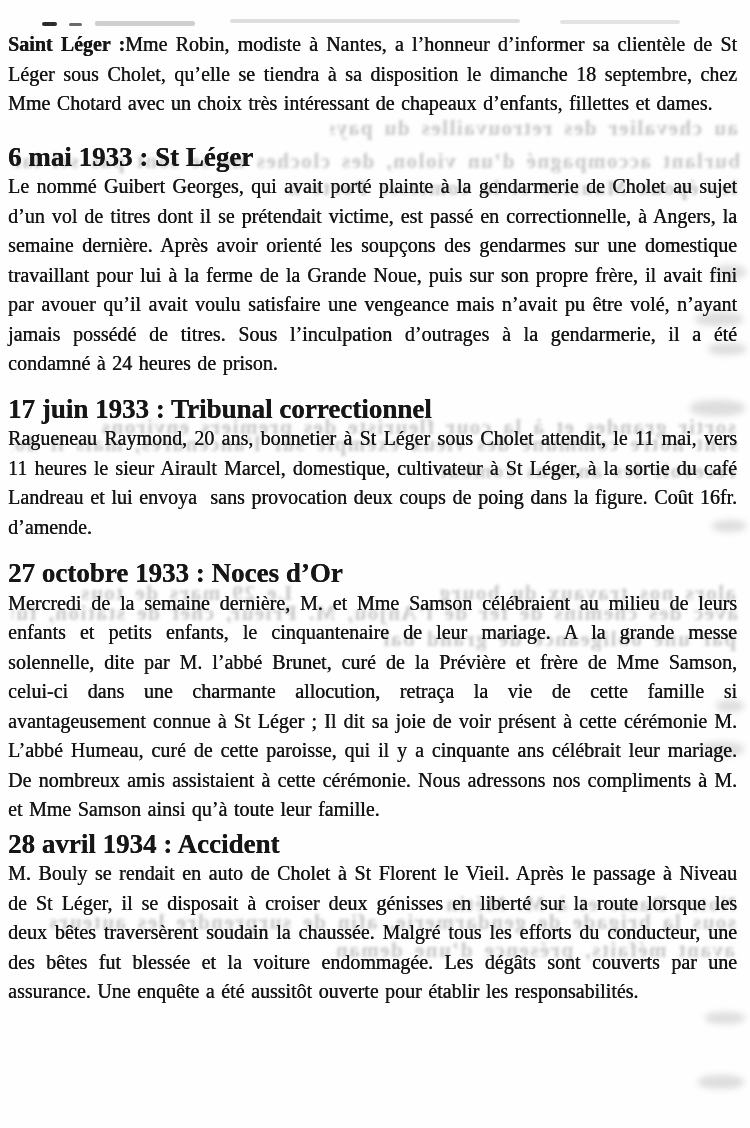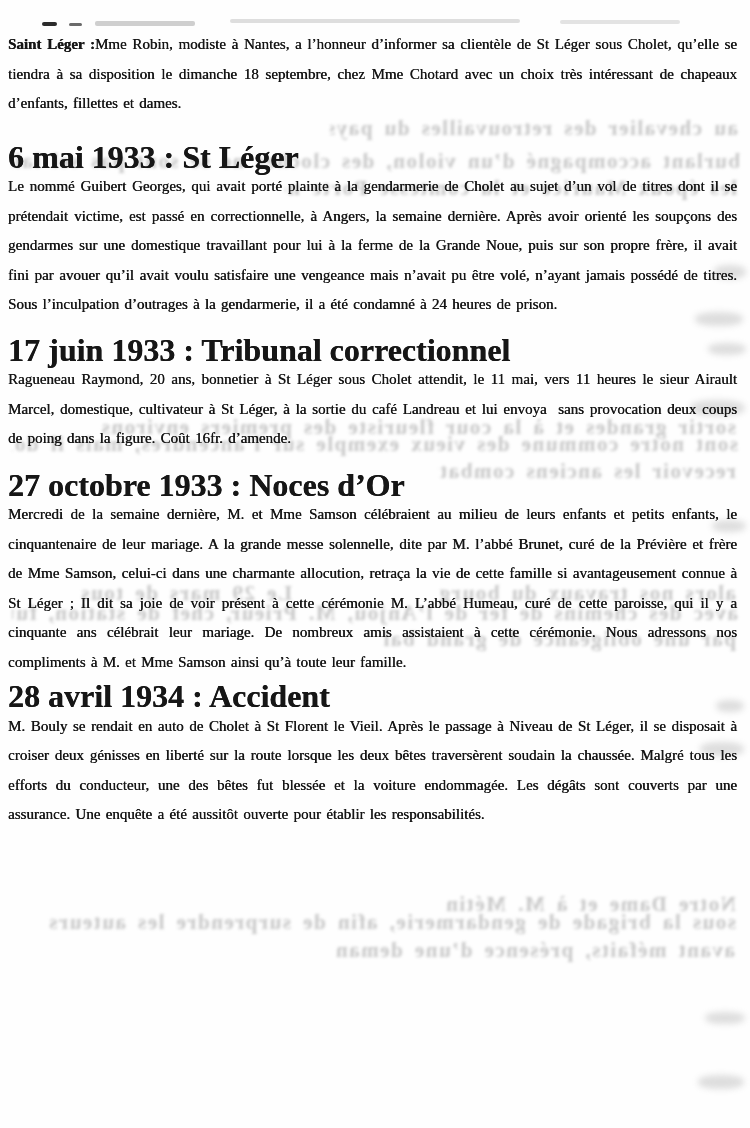--- a/index.html
+++ b/index.html
@@ -7,28 +7,28 @@
     position:relative;
     width:750px;height:1128px;
     background:#fefefe;
     overflow:hidden;
     font-family:"Liberation Serif", serif;
     color:#161616;
   }
   .content{position:relative;z-index:2;padding:30px 13px 0 8px;}
   .para{
     margin:0;
-    font-size:15px;line-height:29.5px;
+    font-size:20px;line-height:29.5px;
     text-align:justify;
     word-spacing:1.5px;
     text-shadow:0.35px 0 0 currentColor;
   }
   .head{
     margin:0;
-    font-size:32px;line-height:29.5px;
+    font-size:27px;line-height:29.5px;
     font-weight:700;
     text-shadow:0.3px 0 0 currentColor;
   }
   .lead{font-weight:700;}
   .gap-a{margin-top:24px;}
   .gap-b{margin-top:16px;}
   .gap-c{margin-top:17px;}
   .gap-d{margin-top:5px;}
 
   

